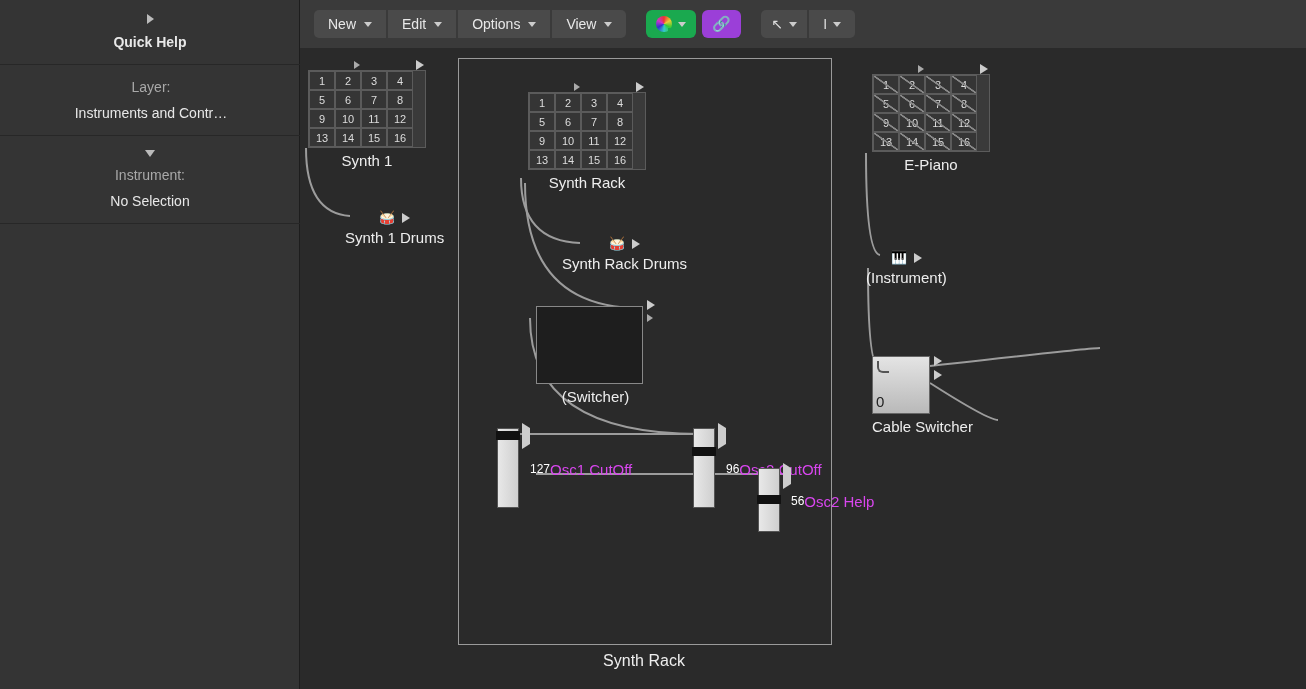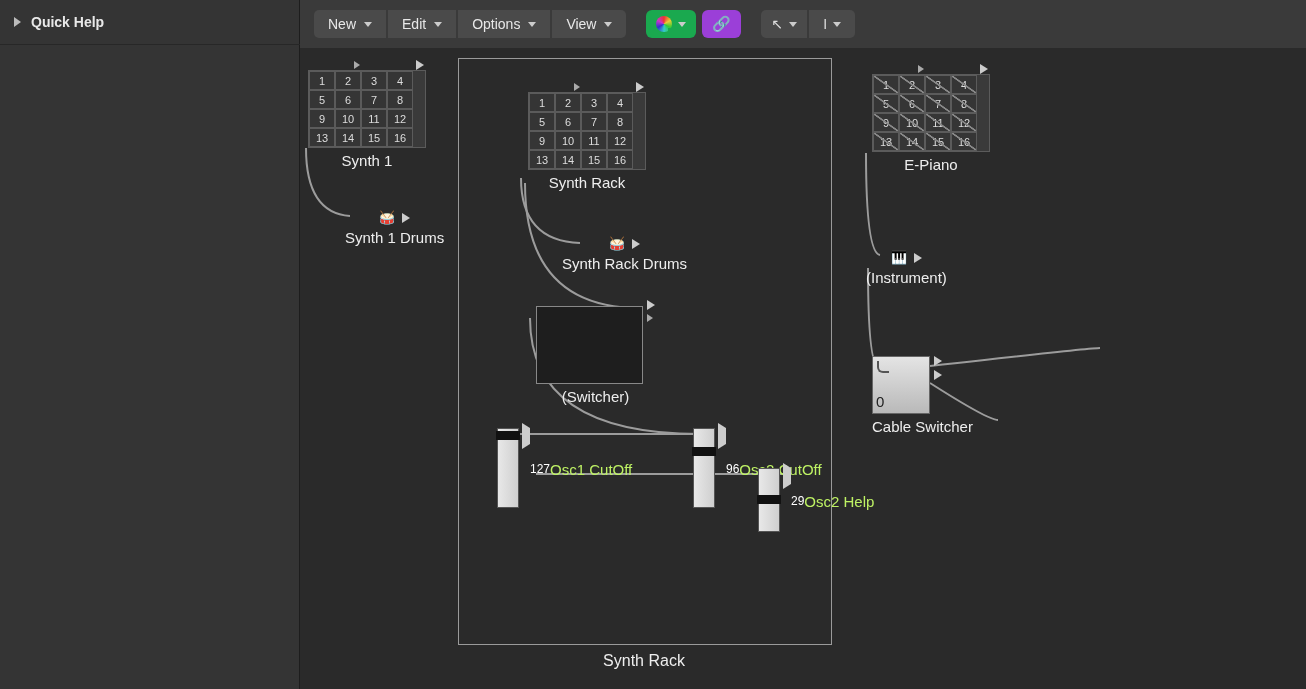--- a/index.html
+++ b/index.html
@@ -39,20 +39,21 @@
   .tool-pair .tool-btn:last-child  { border-radius:0 5px 5px 0; }
 
   
   .sidebar {
     position:absolute; left:0; top:0; width:300px; height:689px;
     background:#343434; box-shadow:inset -1px 0 0 #1d1d1d;
   }
   .side-row {
     display:flex; align-items:center; gap:10px; padding:14px 14px;
     border-bottom:1px solid #272727;
+    flex-direction:column;
   }
   .side-row .lbl { color:#a9a9a9; }
   .side-row .val { color:#e8e8e8; white-space:nowrap; overflow:hidden; text-overflow:ellipsis; }
   .chev-right {
     width:0;height:0;border-top:5px solid transparent;border-bottom:5px solid transparent;
     border-left:7px solid #bbb;
   }
   .chev-down2 {
     width:0;height:0;border-left:5px solid transparent;border-right:5px solid transparent;
     border-top:7px solid #bbb;
@@ -108,21 +109,21 @@
   
   .fader {
     width:20px; background:linear-gradient(to right,#e8e8e8,#cfcfcf);
     border:1px solid #555; position:relative;
   }
   .fader .knob {
     position:absolute; left:-2px; right:-2px; height:9px; background:#111;
   }
   .fader-wrap { display:flex; flex-direction:row; align-items:center; }
   .fader-val { font-size:12px; color:#fff; margin-top:2px; }
-  .fader-lbl { font-size:15px; color:#bef264; margin-top:2px; white-space:nowrap; }
+  .fader-lbl { font-size:15px; color:#d946ef; margin-top:2px; white-space:nowrap; }
 
   
   .cable-box {
     width:50px; height:50px; background:linear-gradient(to bottom,#e4e4e4,#b9b9b9);
     border:1px solid #666; position:relative; color:#222; font-size:15px;
     display:flex; align-items:flex-end; padding:3px;
   }
   .cable-box::before{
     content:""; position:absolute; left:4px; top:4px; width:10px; height:10px;
     border-left:2px solid #555; border-bottom:2px solid #555; border-radius:0 0 0 6px;
@@ -142,20 +143,29 @@
   .pointer-ic{color:#ddd;font-size:14px;}
   .text-ic{color:#ddd;font-size:14px;}
 </style>
 </head>
 <body>
 
 <div class="sidebar">
   <div class="side-row">
     <span class="chev-right"></span>
     <span style="font-weight:600">Quick Help</span>
+  </div>
+  <div class="side-row" style="padding-left:16px">
+    <span class="lbl">Layer:</span>
+    <span class="val" style="max-width:190px">Instruments and Contr…</span>
+  </div>
+  <div class="side-row">
+    <span class="chev-down2"></span>
+    <span class="lbl">Instrument:</span>
+    <span class="val">No Selection</span>
   </div>
 </div>
 
 <div class="topbar">
   <div class="menu-group">
     <button class="menu-btn">
         <span>New</span>
         <span class="chev"></span>
       </button>
     <button class="menu-btn">
@@ -324,21 +334,21 @@
     <div class="fader-lbl">Osc2 CutOff</div>
   </div>
 
   <div class="pos fader-wrap" style="left:458px; top:420px">
     <div style="display:flex; gap:3px; align-items:flex-start">
       <div class="fader" id="f4" style="height: 62px;">
           <div class="knob" style="top: 26px;"></div>
         </div>
       <div><span class="play-tri"></span></div>
     </div>
-    <div class="fader-val">29</div>
+    <div class="fader-val">56</div>
     <div class="fader-lbl">Osc2 Help</div>
   </div>
 
   <div class="pos" style="left:572px; top:16px">
     <div class="io-row" style="justify-content:space-between; padding:0 2px;">
       <span class="in-tri" style="margin-left:44px"></span>
       <span class="play-tri" style="margin-left:50px"></span>
     </div>
     <div class="chan-grid diag" id="grid-epiano">
         <div class="cell">1</div>

